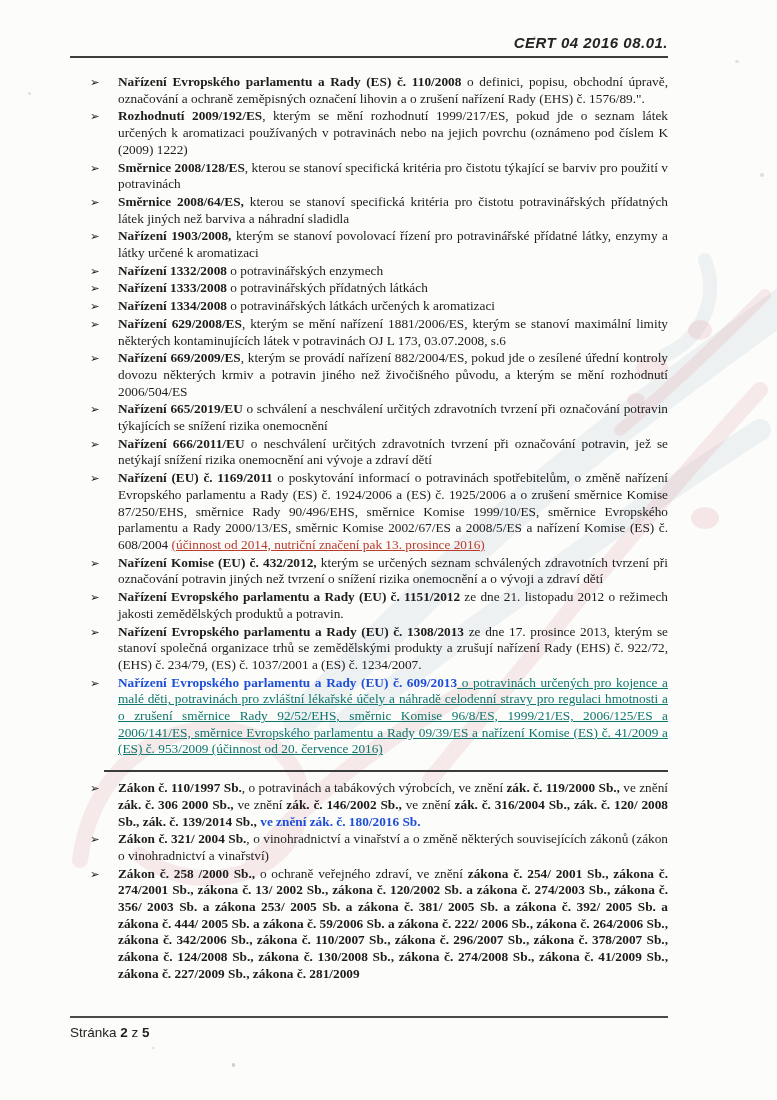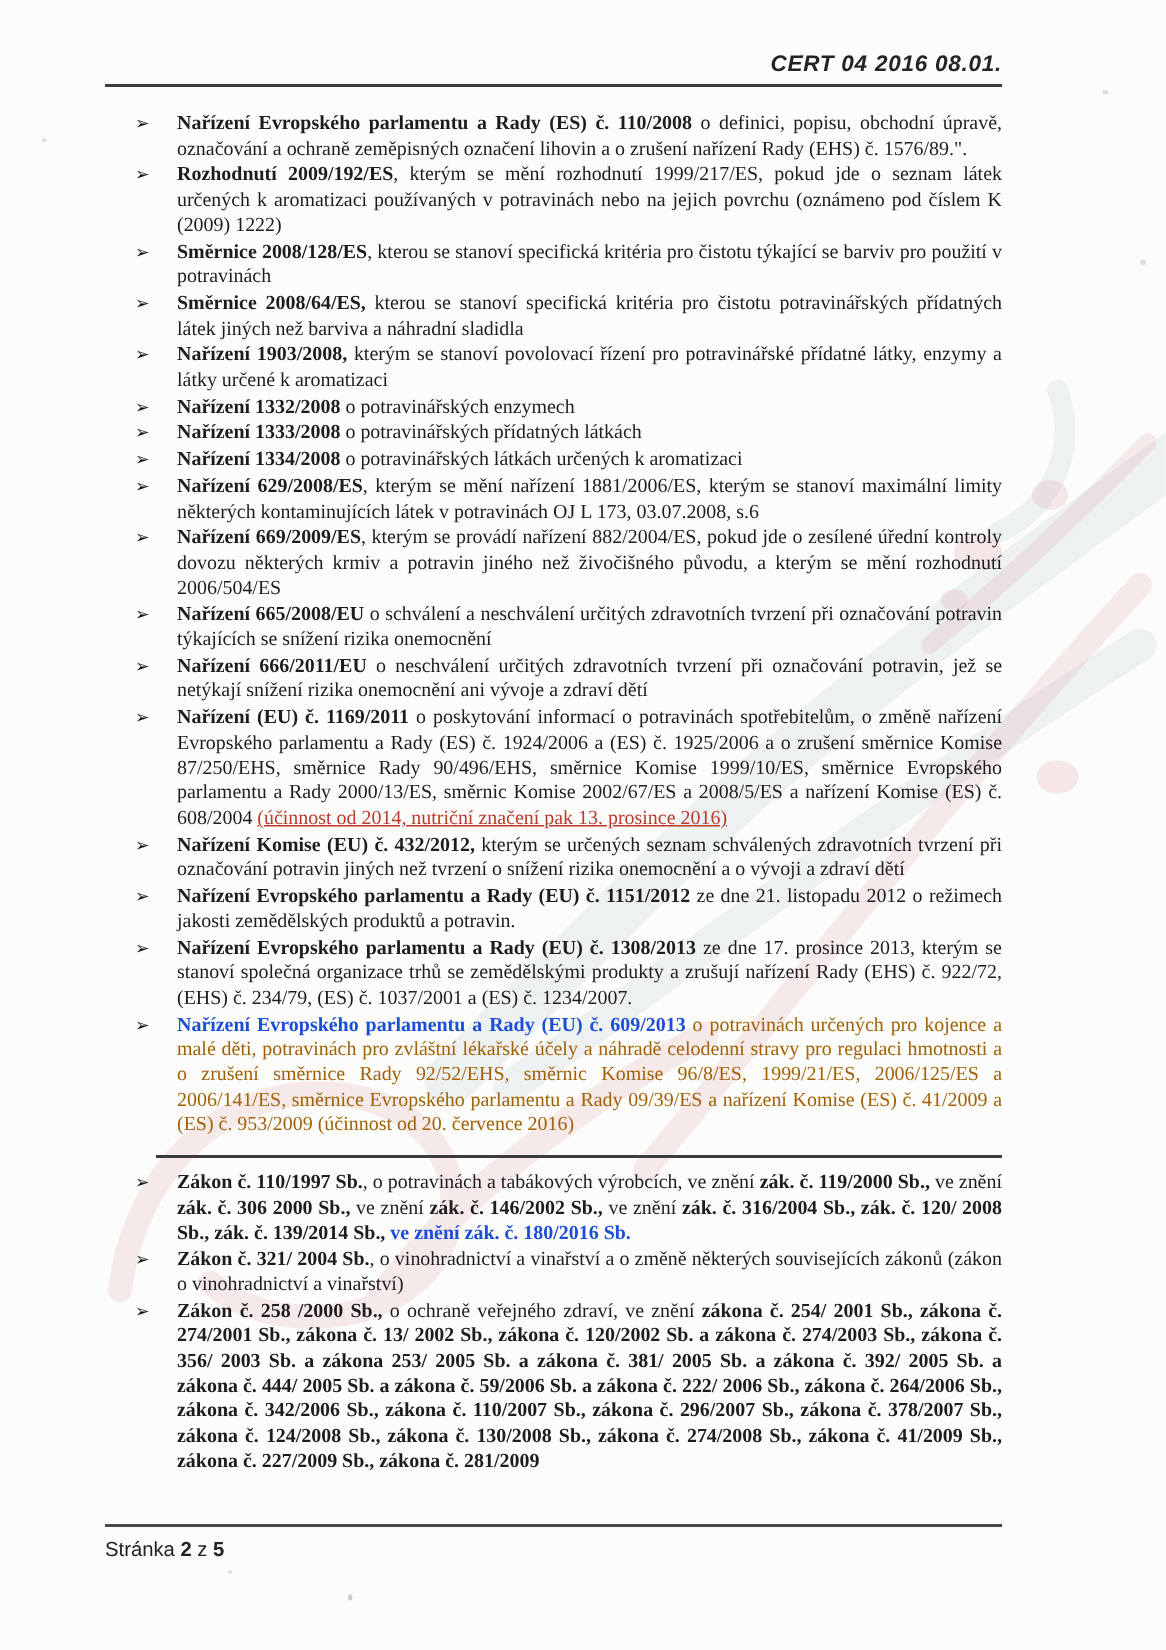--- a/index.html
+++ b/index.html
@@ -41,21 +41,21 @@
     margin:0 0 1px 0;
   }
   ul.reglist li .marker{
     position:absolute;left:20px;top:0px;
     font-size:11.5px;
     color:#141414;
     font-family:"DejaVu Sans", sans-serif;
   }
   .b{font-weight:700;}
   .rb{font-weight:700;color:#1d4ed8;}
-  .rn{color:#a16207;}
+  .rn{color:#0f766e;text-decoration:underline;}
   .rbu{font-weight:400;color:#b93b2e;text-decoration:underline;}
   .separator{
     border-top:2px solid #3c3c3c;
     margin:12px 0 2px 34px;
     height:0;
   }
   ul.reglist.cz{margin-top:8px;}
   .footer{
     position:absolute;left:70px;top:1016px;width:598px;z-index:1;
     border-top:2px solid #4a4a4a;
@@ -116,21 +116,21 @@
         <li><span class="marker">➢</span><span class="b">Nařízení Evropského parlamentu a Rady (ES) č. 110/2008</span><span> o definici, popisu, obchodní úpravě, označování a ochraně zeměpisných označení lihovin a o zrušení nařízení Rady (EHS) č. 1576/89.".</span></li>
         <li><span class="marker">➢</span><span class="b">Rozhodnutí 2009/192/ES</span><span>, kterým se mění rozhodnutí 1999/217/ES, pokud jde o seznam látek určených k aromatizaci používaných v potravinách nebo na jejich povrchu (oznámeno pod číslem K (2009) 1222)</span></li>
         <li><span class="marker">➢</span><span class="b">Směrnice 2008/128/ES</span><span>, kterou se stanoví specifická kritéria pro čistotu týkající se barviv pro použití v potravinách</span></li>
         <li><span class="marker">➢</span><span class="b">Směrnice 2008/64/ES,</span><span> kterou se stanoví specifická kritéria pro čistotu potravinářských přídatných látek jiných než barviva a náhradní sladidla</span></li>
         <li><span class="marker">➢</span><span class="b">Nařízení 1903/2008,</span><span> kterým se stanoví povolovací řízení pro potravinářské přídatné látky, enzymy a látky určené k aromatizaci</span></li>
         <li><span class="marker">➢</span><span class="b">Nařízení 1332/2008</span><span> o potravinářských enzymech</span></li>
         <li><span class="marker">➢</span><span class="b">Nařízení 1333/2008</span><span> o potravinářských přídatných látkách</span></li>
         <li><span class="marker">➢</span><span class="b">Nařízení 1334/2008</span><span> o potravinářských látkách určených k aromatizaci</span></li>
         <li><span class="marker">➢</span><span class="b">Nařízení 629/2008/ES</span><span>, kterým se mění nařízení 1881/2006/ES, kterým se stanoví maximální limity některých kontaminujících látek v potravinách  OJ L 173, 03.07.2008, s.6</span></li>
         <li><span class="marker">➢</span><span class="b">Nařízení 669/2009/ES</span><span>, kterým se provádí nařízení  882/2004/ES, pokud jde o zesílené úřední kontroly dovozu některých krmiv a potravin jiného než živočišného původu, a kterým se mění rozhodnutí 2006/504/ES</span></li>
-        <li><span class="marker">➢</span><span class="b">Nařízení 665/2008/EU</span><span> o schválení a neschválení určitých zdravotních tvrzení při označování potravin týkajících se snížení rizika onemocnění</span></li>
+        <li><span class="marker">➢</span><span class="b">Nařízení 665/2019/EU</span><span> o schválení a neschválení určitých zdravotních tvrzení při označování potravin týkajících se snížení rizika onemocnění</span></li>
         <li><span class="marker">➢</span><span class="b">Nařízení 666/2011/EU</span><span> o neschválení určitých zdravotních tvrzení při označování potravin, jež se netýkají snížení rizika onemocnění ani vývoje a zdraví dětí</span></li>
         <li><span class="marker">➢</span><span class="b">Nařízení (EU) č. 1169/2011</span><span>  o poskytování informací o potravinách spotřebitelům, o změně nařízení Evropského parlamentu a Rady (ES) č. 1924/2006 a (ES) č. 1925/2006 a o zrušení směrnice Komise 87/250/EHS, směrnice Rady 90/496/EHS, směrnice Komise 1999/10/ES, směrnice Evropského parlamentu a Rady 2000/13/ES, směrnic Komise 2002/67/ES a 2008/5/ES a nařízení Komise (ES) č. 608/2004 </span><span class="rbu">(účinnost od 2014, nutriční značení pak 13. prosince 2016)</span></li>
         <li><span class="marker">➢</span><span class="b">Nařízení Komise (EU) č. 432/2012,</span><span> kterým se určených seznam schválených zdravotních tvrzení při označování potravin jiných než tvrzení o snížení rizika onemocnění a o vývoji a zdraví dětí</span></li>
         <li><span class="marker">➢</span><span class="b">Nařízení Evropského parlamentu a Rady (EU) č. 1151/2012</span><span> ze dne 21. listopadu 2012 o režimech jakosti zemědělských produktů a potravin.</span></li>
         <li><span class="marker">➢</span><span class="b">Nařízení Evropského parlamentu a Rady (EU) č. 1308/2013</span><span> ze dne 17. prosince 2013, kterým se stanoví společná organizace trhů se zemědělskými produkty a zrušují nařízení Rady (EHS) č. 922/72, (EHS) č. 234/79, (ES) č. 1037/2001 a (ES) č. 1234/2007.</span></li>
         <li><span class="marker">➢</span><span class="rb">Nařízení Evropského parlamentu a Rady (EU) č. 609/2013</span><span class="rn"> o potravinách určených pro kojence a malé děti, potravinách pro zvláštní lékařské účely a náhradě celodenní stravy pro regulaci hmotnosti a o zrušení směrnice Rady 92/52/EHS, směrnic Komise 96/8/ES, 1999/21/ES, 2006/125/ES a 2006/141/ES, směrnice Evropského parlamentu a Rady 09/39/ES a nařízení Komise (ES) č. 41/2009 a (ES) č. 953/2009 (účinnost od 20. července 2016)</span></li>
       </ul>
 
     <div class="separator"></div>
 

